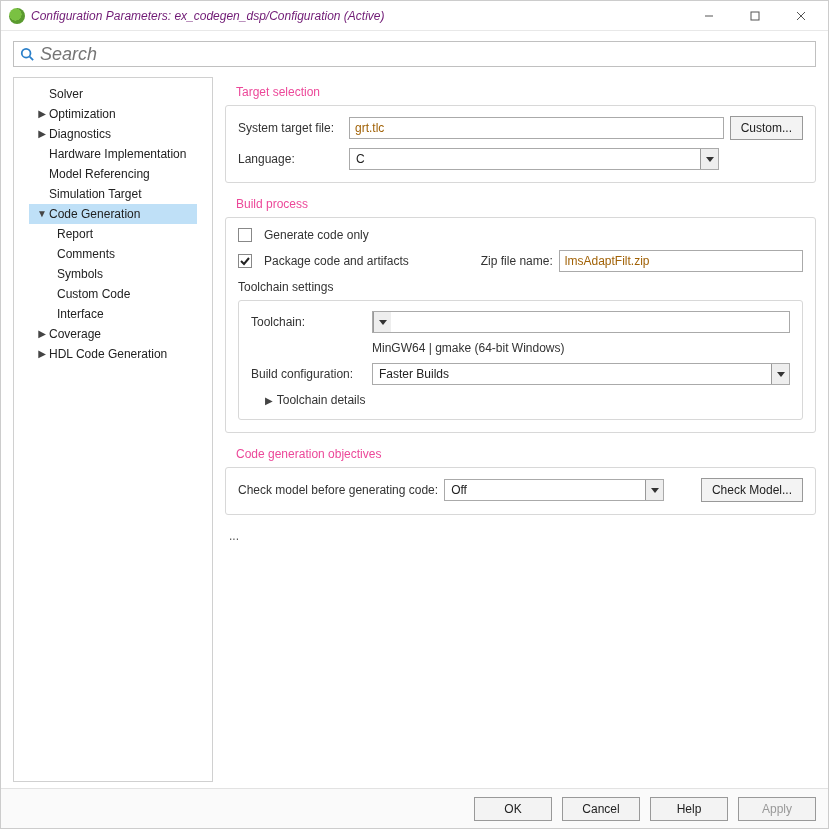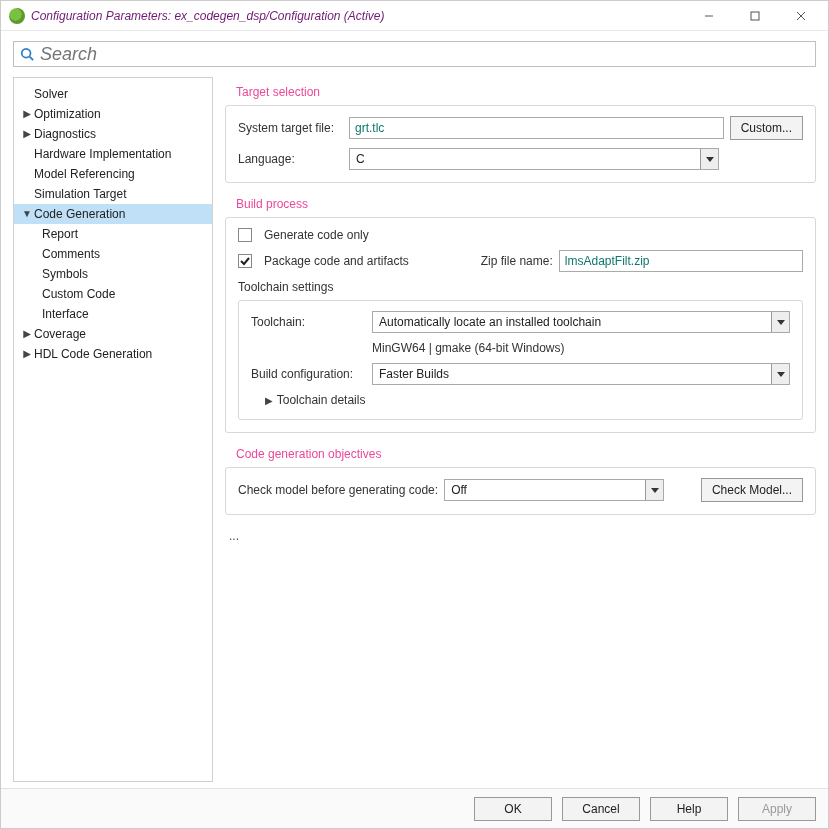--- a/index.html
+++ b/index.html
@@ -58,21 +58,21 @@
   .body {
     flex: 1;
     display: flex;
     margin: 4px 12px 6px 12px;
     min-height: 0;
   }
   .sidebar {
     width: 200px;
     border: 1px solid #d0d0d0;
     background: #fff;
-    padding: 6px 0;
+    padding: 6px 15px;
     overflow: auto;
   }
   .tree-item {
     display: flex;
     align-items: center;
     height: 20px;
     padding-right: 6px;
     cursor: default;
   }
   .tree-item.selected { background: #bfe0f7; }
@@ -94,21 +94,21 @@
     border: 1px solid #d8d8d8;
     border-radius: 3px;
     padding: 10px 12px 12px 12px;
     margin-bottom: 14px;
   }
   .row { display: flex; align-items: center; margin-bottom: 8px; gap: 6px; }
   .row:last-child { margin-bottom: 0; }
   .lbl { color: #333; white-space: nowrap; }
   .txt {
     border: 1px solid #aaa; height: 22px; padding: 0 5px; background: #fff; font-size: 12px;
-    color: #0f766e;
+    color: #a16207;
   }
   .btn {
     border: 1px solid #999; background: #f3f3f3; height: 24px; padding: 0 10px;
     font-size: 12px; color: #222; cursor: default;
   }
   .btn.disabled { color: #999; }
   .select-wrap {
     display: flex; align-items: stretch; height: 22px; border: 1px solid #aaa; background: #fff;
   }
   .select-wrap .sel-text { flex: 1; padding: 2px 6px; color: #222; display:flex; align-items:center; }
@@ -268,21 +268,20 @@
           <span style="flex:0 0 60px"></span>
           <span class="lbl">Zip file name:</span>
           <input class="txt" style="flex: 1 1 0%;" value="lmsAdaptFilt.zip">
         </div>
 
         <div class="subsection">Toolchain settings</div>
         <div class="groupbox" style="margin-bottom:0">
           <div class="row">
             <span class="lbl" style="width:115px">Toolchain:</span>
             <div class="select-wrap" style="flex:1">
-              <span class="sel-text">Automatically locate an installed toolchain</span>
               <span class="sel-btn">
                   <svg viewBox="0 0 8 8">
                     <polygon points="0,2 8,2 4,7"></polygon>
                   </svg>
                 </span>
             </div>
           </div>
           <div class="row">
             <span style="width:115px"></span>
             <span class="lbl">MinGW64 | gmake (64-bit Windows)</span>

